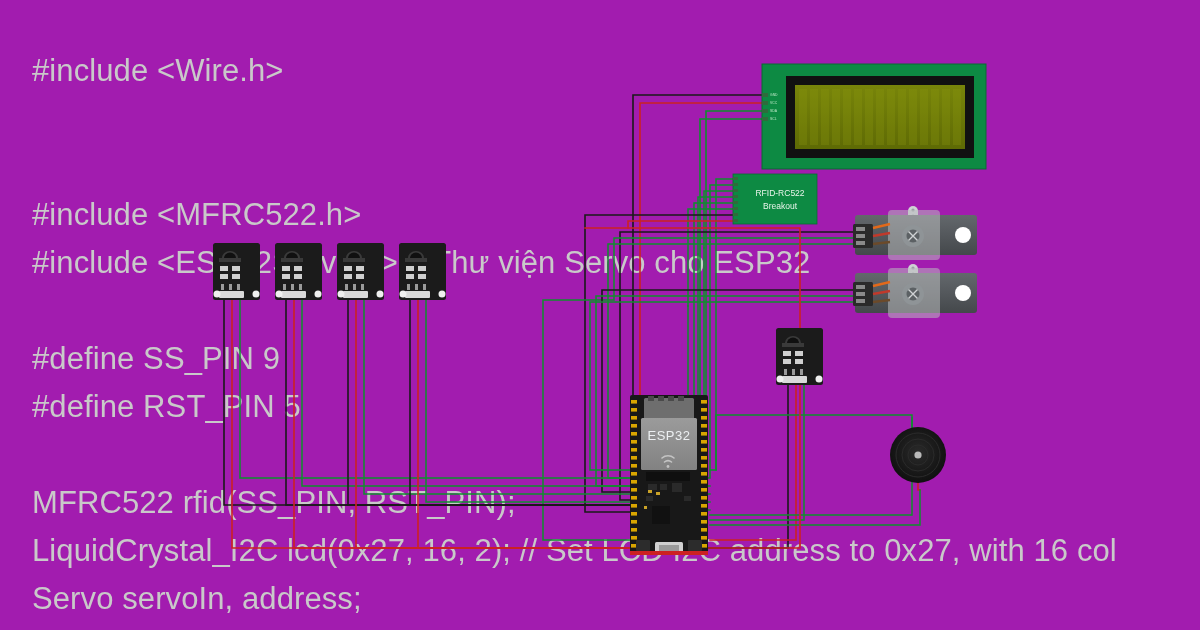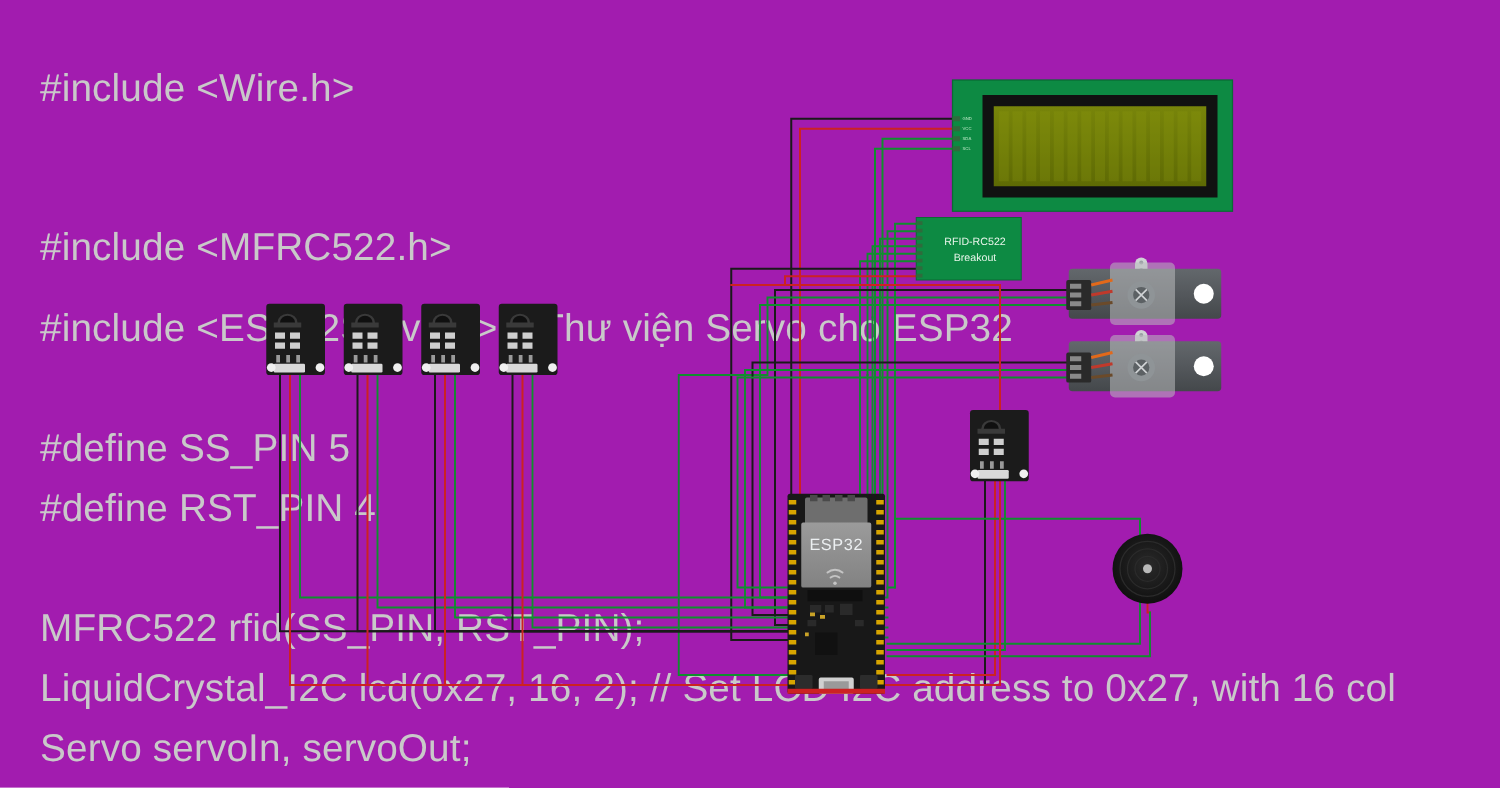--- a/index.html
+++ b/index.html
@@ -36,29 +36,29 @@
   .lbl-rfid{font-family:"Liberation Sans",sans-serif;font-size:8.5px;fill:#e8f5ea;text-anchor:middle;}
   .lbl-esp{font-family:"Liberation Sans",sans-serif;font-size:13px;fill:#eceff1;text-anchor:middle;letter-spacing:0.5px;}
 </style>
 </head>
 <body>
 
 <div id="stage">
 
   <div id="code-underlay">
     <div class="code-line" style="top:55px">#include &lt;Wire.h&gt;</div>
-    <div class="code-line" style="top:182px">#include &lt;MFRC522.h&gt;</div>
+    <div class="code-line" style="top:199px">#include &lt;MFRC522.h&gt;</div>
     <div class="code-line" style="top:247px">#include &lt;ESP32Servo.h&gt; // Thư viện Servo cho ESP32</div>
     <div class="code-line" style="top:295px"></div>
-    <div class="code-line" style="top:343px">#define SS_PIN 5</div>
-    <div class="code-line" style="top:391px">#define RST_PIN 4</div>
+    <div class="code-line" style="top:343px">#define SS_PIN 9</div>
+    <div class="code-line" style="top:391px">#define RST_PIN 5</div>
     <div class="code-line" style="top:439px"></div>
     <div class="code-line" style="top:487px">MFRC522 rfid(SS_PIN, RST_PIN);</div>
     <div class="code-line" style="top:535px">LiquidCrystal_I2C lcd(0x27, 16, 2); // Set LCD I2C address to 0x27, with 16 col</div>
-    <div class="code-line" style="top:583px">Servo servoIn, servoOut;</div>
+    <div class="code-line" style="top:583px">Servo servoIn, address;</div>
   </div>
 
   <svg id="circuit" viewBox="0 0 1200 630">
     <defs>
       <linearGradient id="lcdScreen" x1="0" y1="0" x2="0" y2="1">
         <stop offset="0" stop-color="#78850a"></stop>
         <stop offset="1" stop-color="#5e6a04"></stop>
       </linearGradient>
       <linearGradient id="servoBody" x1="0" y1="0" x2="0" y2="1">
         <stop offset="0" stop-color="#63686c"></stop>

